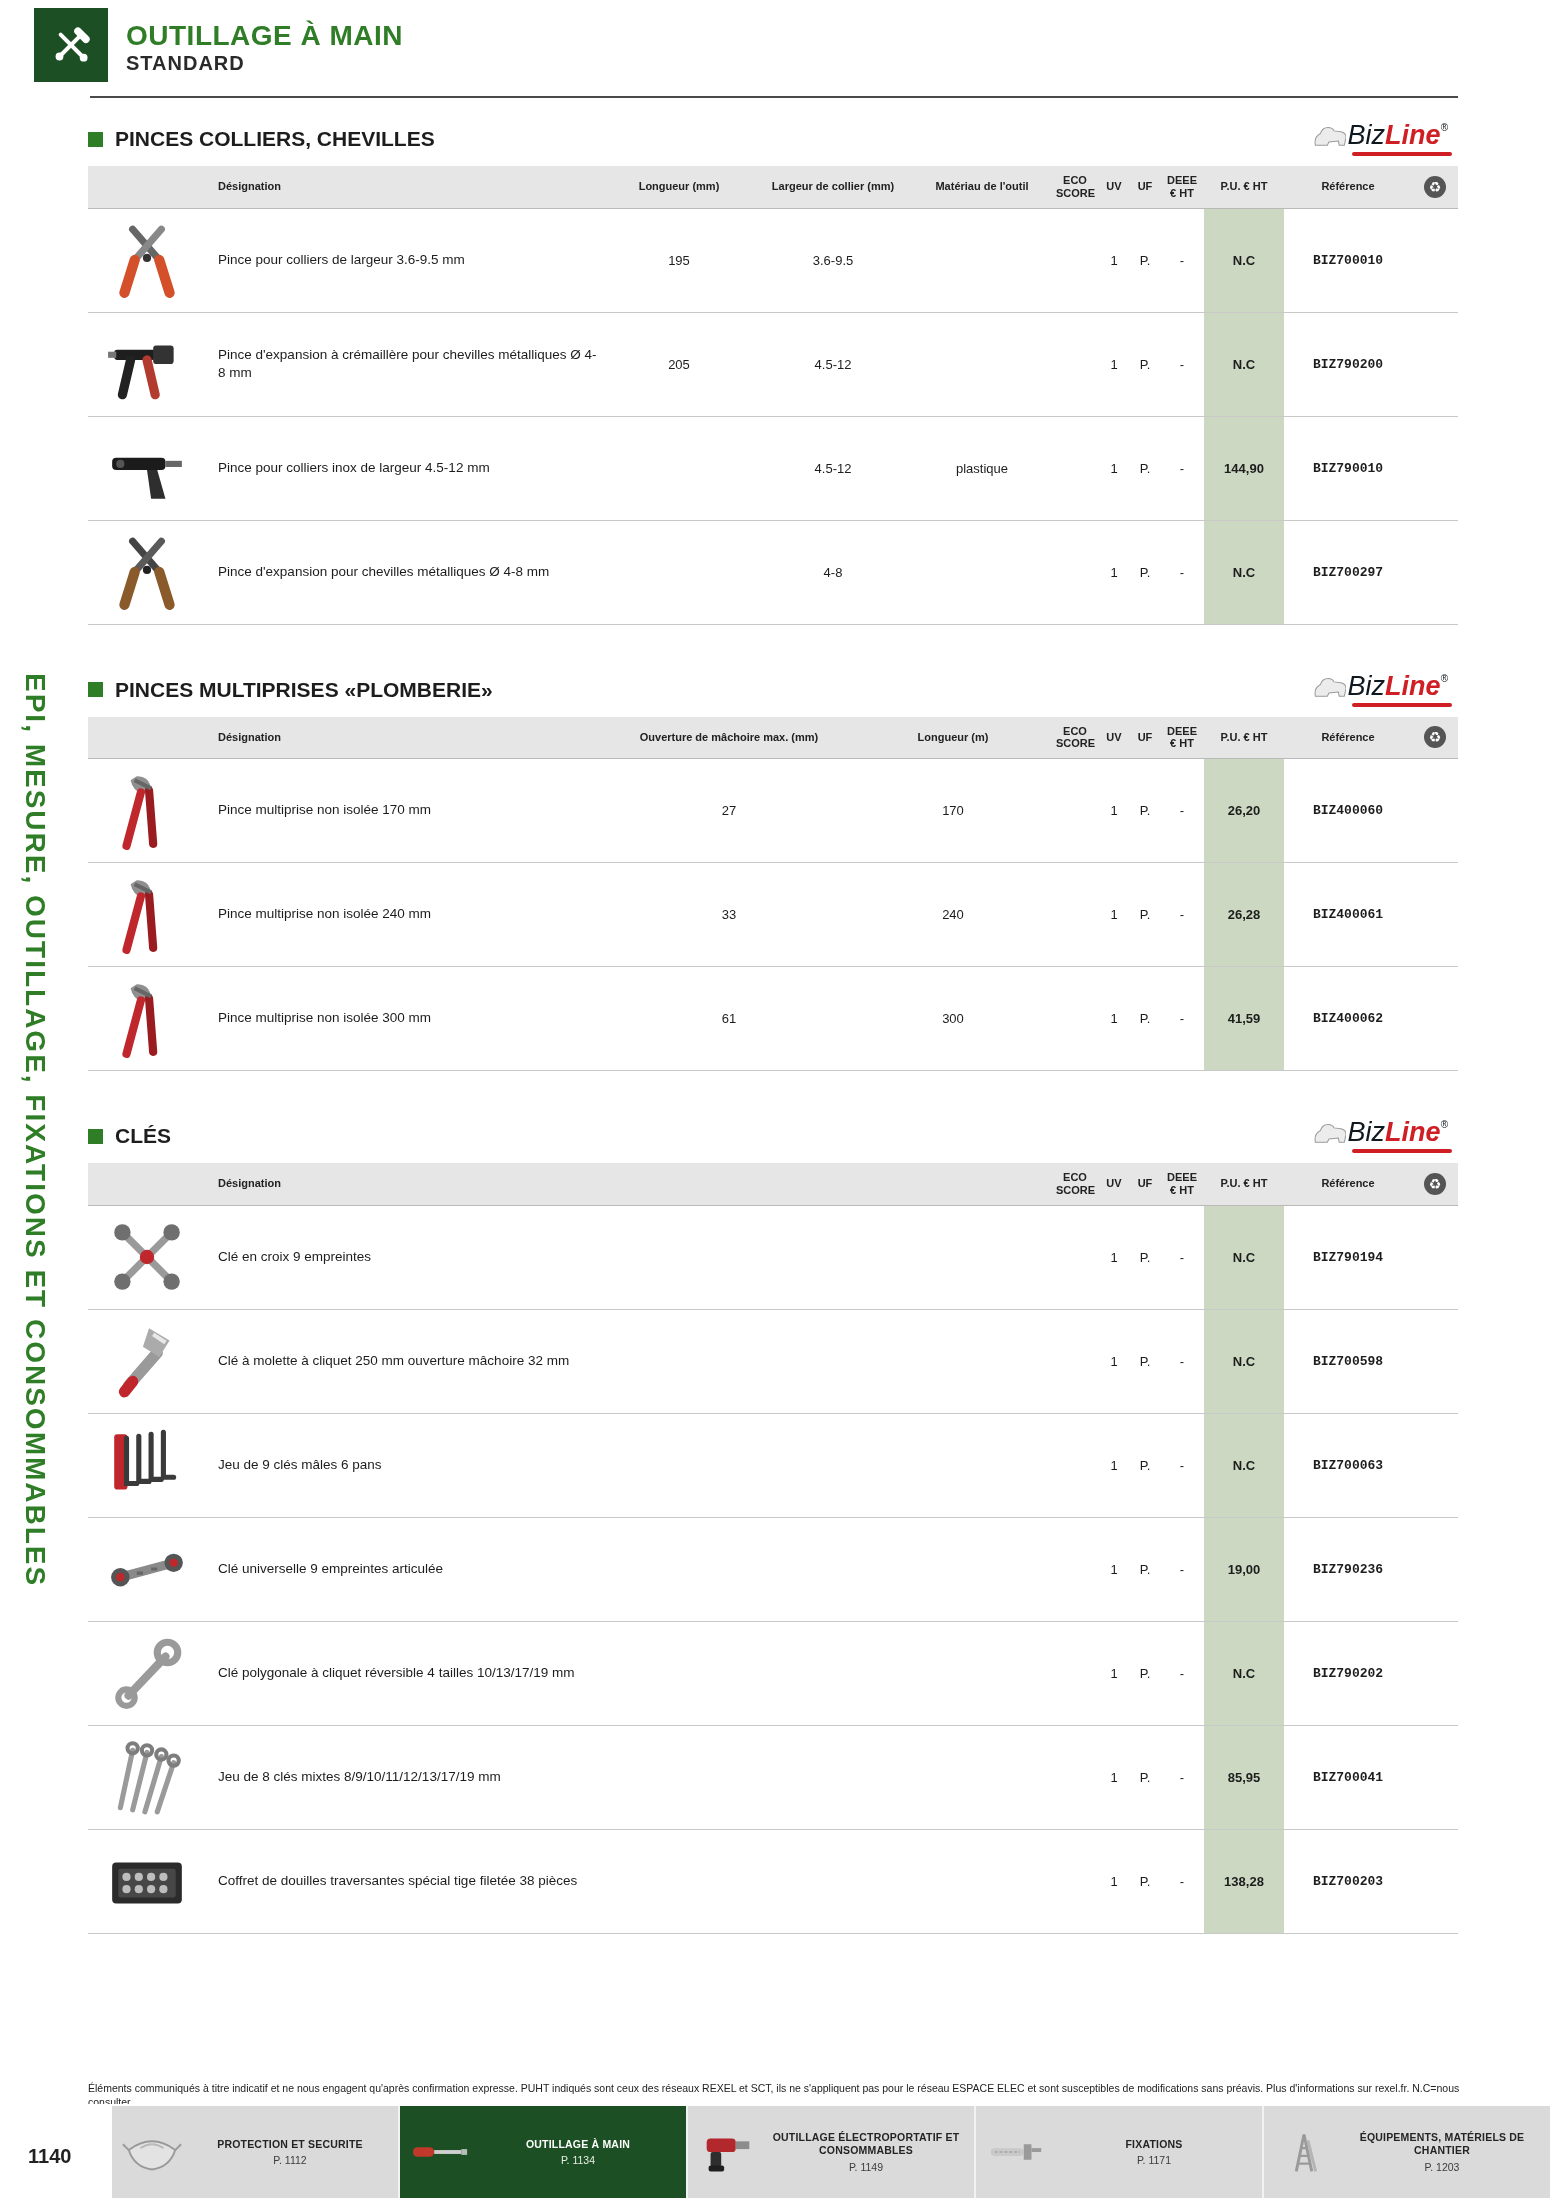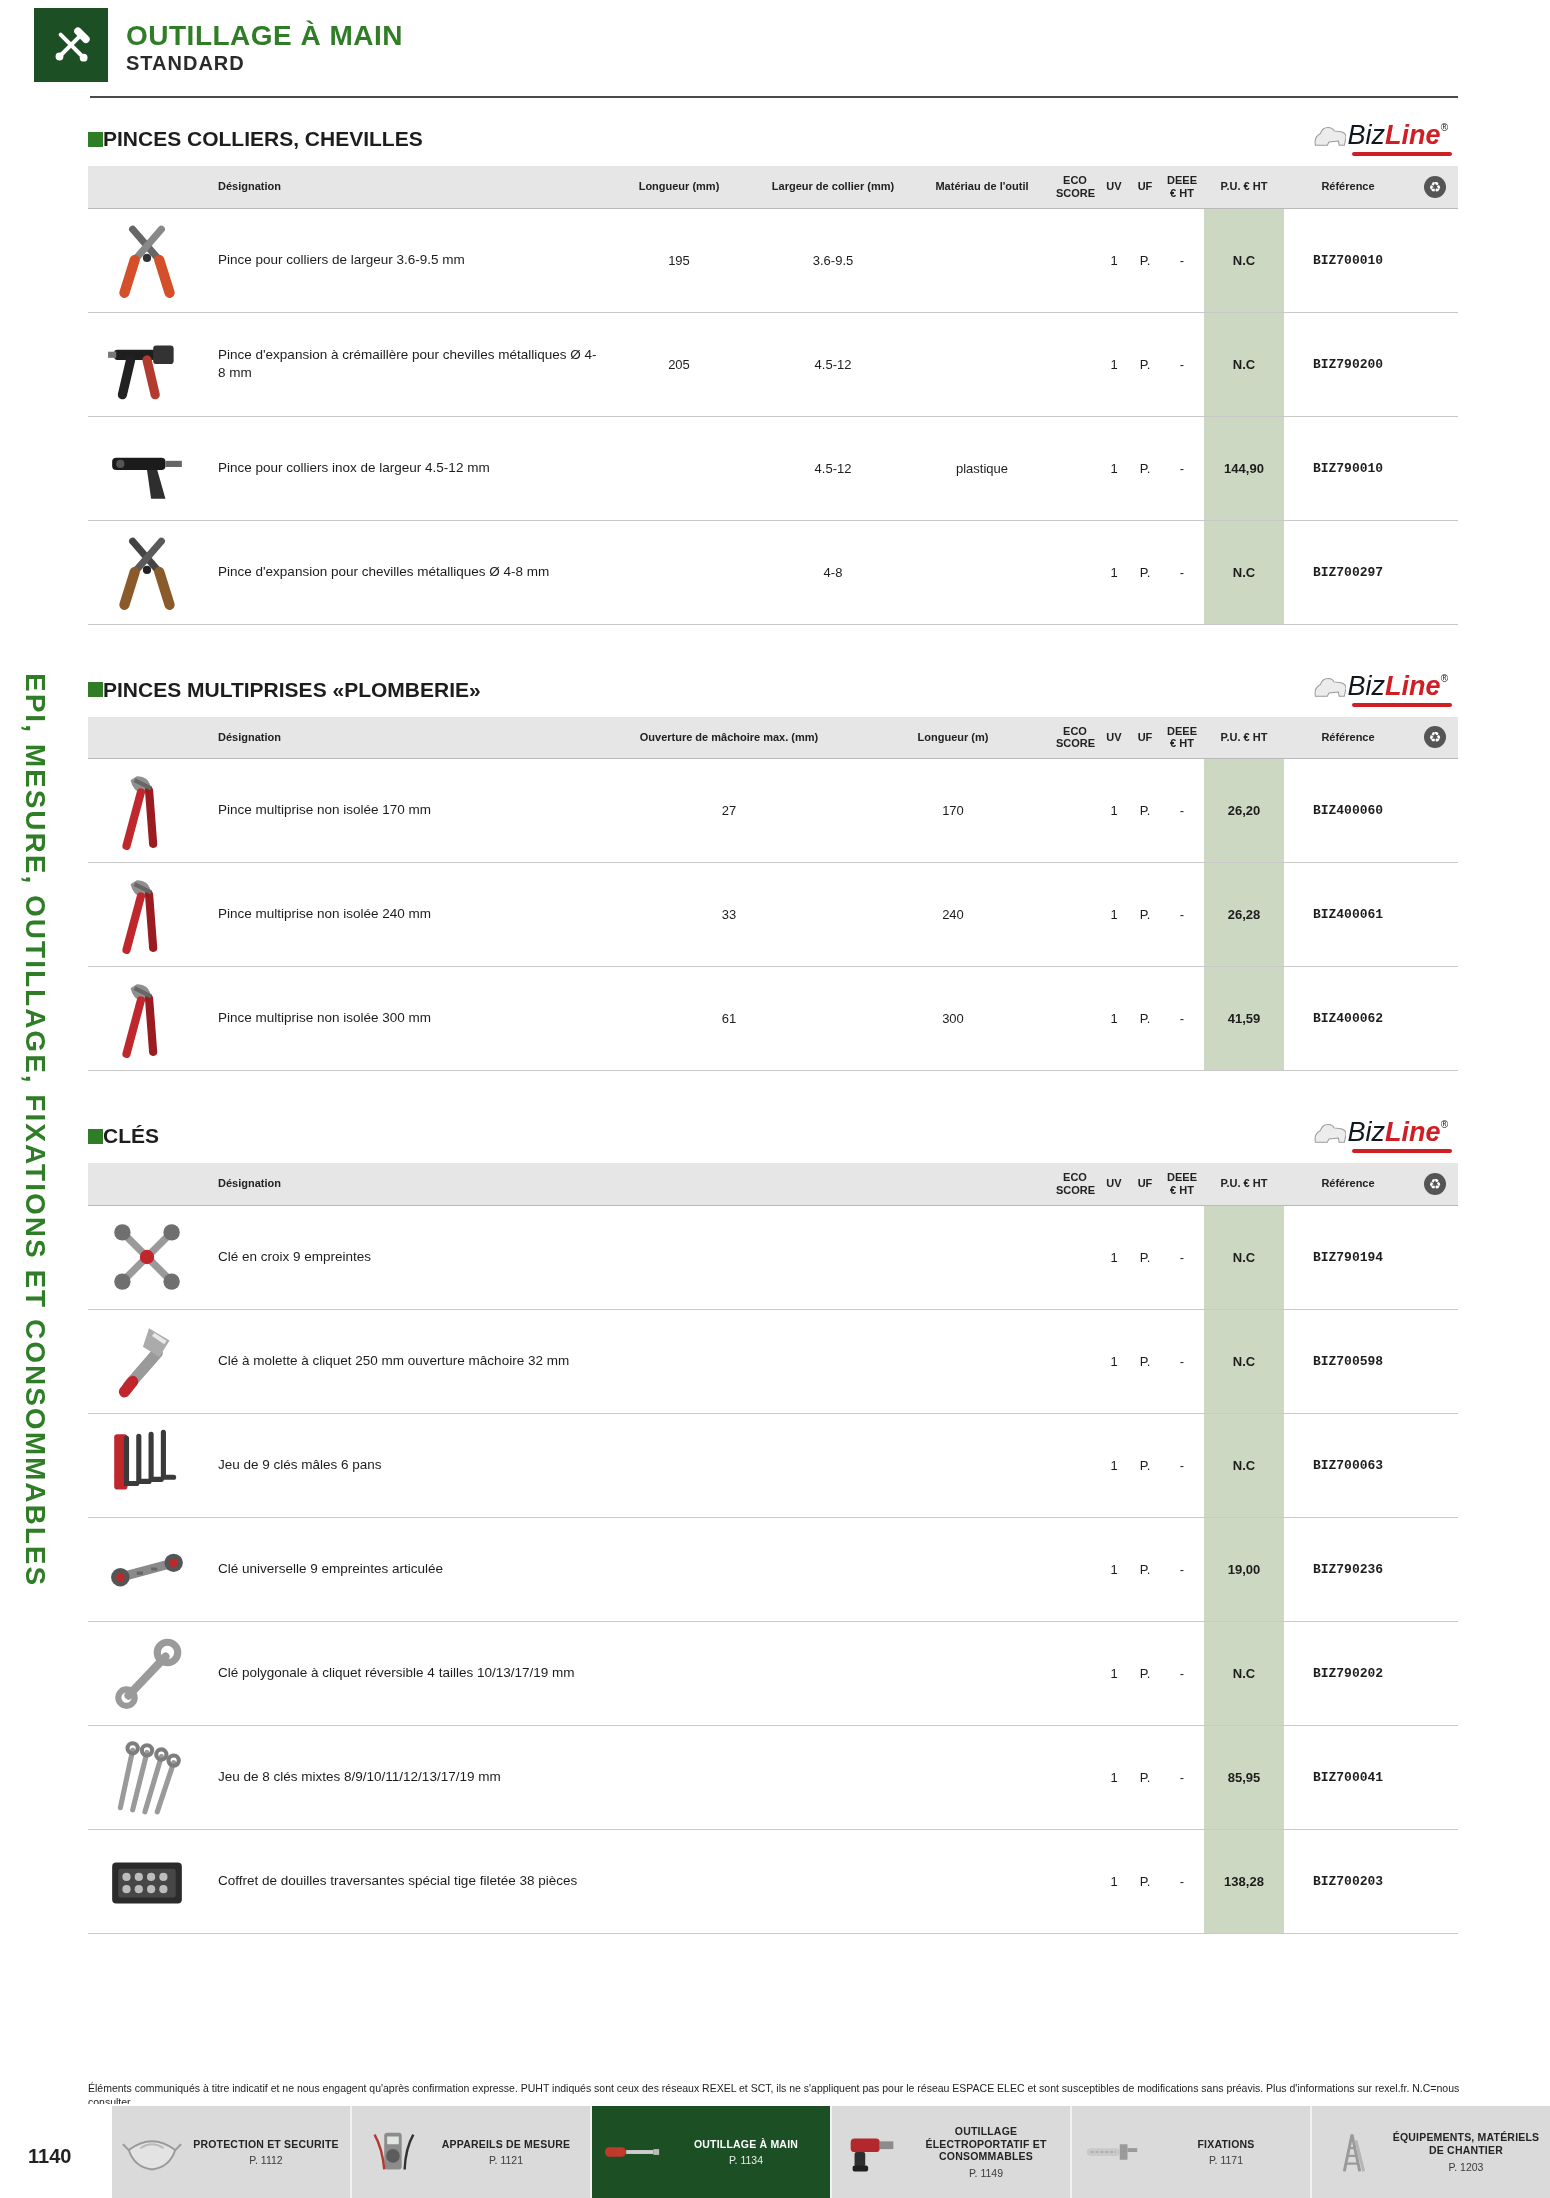--- a/index.html
+++ b/index.html
@@ -28,21 +28,21 @@
   .logo-box svg { width: 46px; height: 46px; }
   .titles { position: absolute; left: 126px; top: 20px; }
   .page-title { font-size: 28px; font-weight: bold; color: #2f7d26; letter-spacing: 0.5px; }
   .page-subtitle { font-size: 20px; font-weight: bold; color: #2a2a2a; letter-spacing: 1px; }
   .header-rule { position: absolute; left: 90px; right: 92px; top: 96px; border-bottom: 2px solid #4a4a4a; }
 
   
   .content { position: absolute; left: 88px; top: 104px; width: 1370px; }
   .catalog-section { margin-bottom: 30px; }
   .section-head { display: flex; justify-content: space-between; align-items: center; padding: 18px 0 10px; }
-  .section-title { font-size: 21px; font-weight: bold; color: #1d1d1d; display: flex; align-items: center; gap: 0; }
+  .section-title { font-size: 21px; font-weight: bold; color: #1d1d1d; display: flex; align-items: center; gap: 12px; }
   .bullet { width: 15px; height: 15px; background: #2f7d26; display: inline-block; }
 
   
   .bizline { display: inline-flex; align-items: flex-end; position: relative; padding-bottom: 7px; padding-right: 10px; }
   .bizline .bear { width: 34px; height: 26px; margin-right: 2px; }
   .bizline .biz { font-size: 27px; font-weight: normal; font-style: italic; color: #10181f; line-height: 1; }
   .bizline .line { font-size: 27px; font-weight: bold; font-style: italic; color: #cf1f25; line-height: 1; }
   .bizline .reg { font-size: 10px; color: #10181f; align-self: flex-start; }
   .bizline::after { content: ""; position: absolute; left: 40px; right: 6px; bottom: 0; height: 4px; background: #cf1f25; border-radius: 3px; }
 
@@ -581,35 +581,20 @@
               <path d="M8 20 Q32 2 56 20 Q50 38 32 40 Q14 38 8 20 z" fill="#e3e3e3" stroke="#9a9a9a" stroke-width="2"></path>
               <path d="M8 20 L2 14 M56 20 L62 14" stroke="#9a9a9a" stroke-width="2"></path>
               <path d="M20 18 q12 -8 24 0" stroke="#bbb" stroke-width="2" fill="none"></path>
             </svg>
           </span>
           <span class="nav-text">
             <span class="nav-label">PROTECTION ET SECURITE</span>
             <span class="nav-page">P. 1112</span>
           </span>
         </div>
-        <div class="nav-item">
-          <span class="nav-icon">
-            <svg viewBox="0 0 64 44">
-              <rect x="24" y="2" width="18" height="38" rx="3" fill="#8c8c8c"></rect>
-              <rect x="27" y="6" width="12" height="8" fill="#dfe8df"></rect>
-              <circle cx="33" cy="26" r="7" fill="#5c5c5c"></circle>
-              <path d="M14 4 q8 14 10 36" stroke="#b23a2e" stroke-width="2.5" fill="none"></path>
-              <path d="M54 4 q-8 14 -9 36" stroke="#333" stroke-width="2.5" fill="none"></path>
-            </svg>
-          </span>
-          <span class="nav-text">
-            <span class="nav-label">APPAREILS DE MESURE</span>
-            <span class="nav-page">P. 1121</span>
-          </span>
-        </div>
         <div class="nav-item active">
           <span class="nav-icon">
             <svg viewBox="0 0 64 44">
               <rect x="4" y="17" width="22" height="10" rx="5" fill="#c0392b"></rect>
               <rect x="26" y="20" width="28" height="4" fill="#cfcfcf"></rect>
               <rect x="54" y="19" width="6" height="6" fill="#bbbbbb"></rect>
             </svg>
           </span>
           <span class="nav-text">
             <span class="nav-label">OUTILLAGE À MAIN</span>

